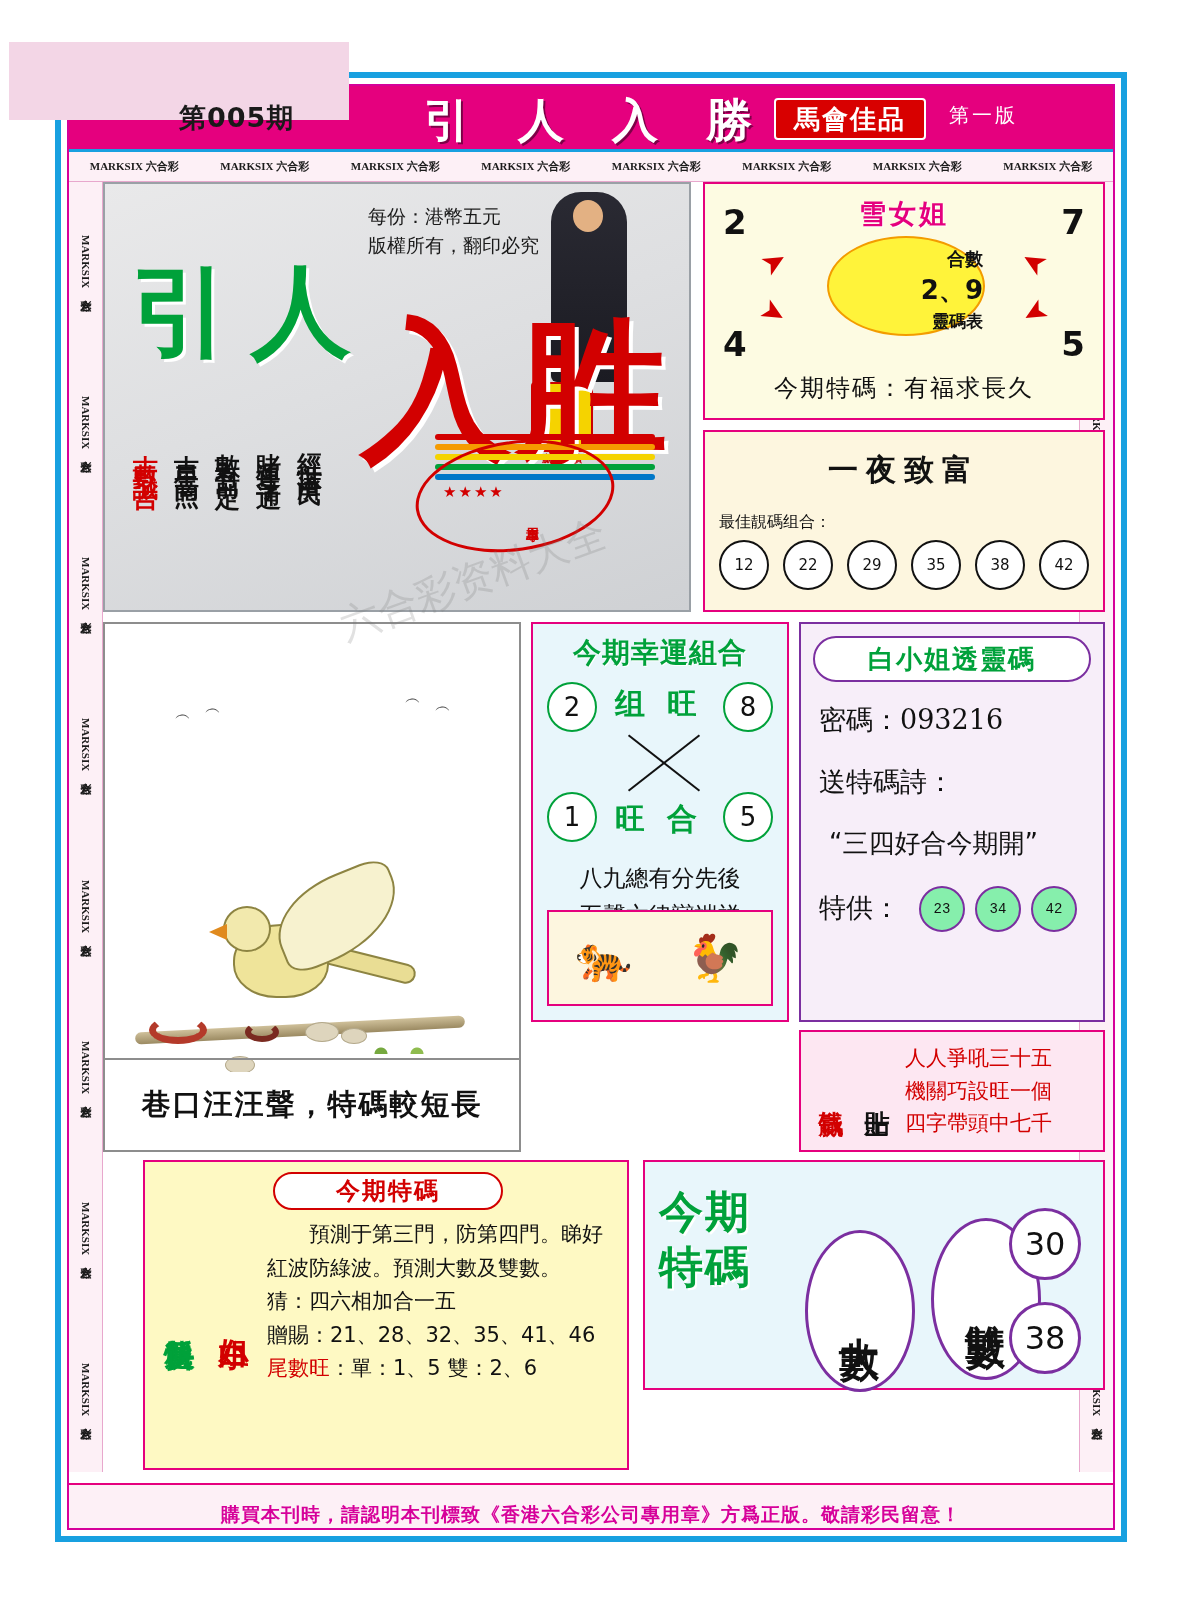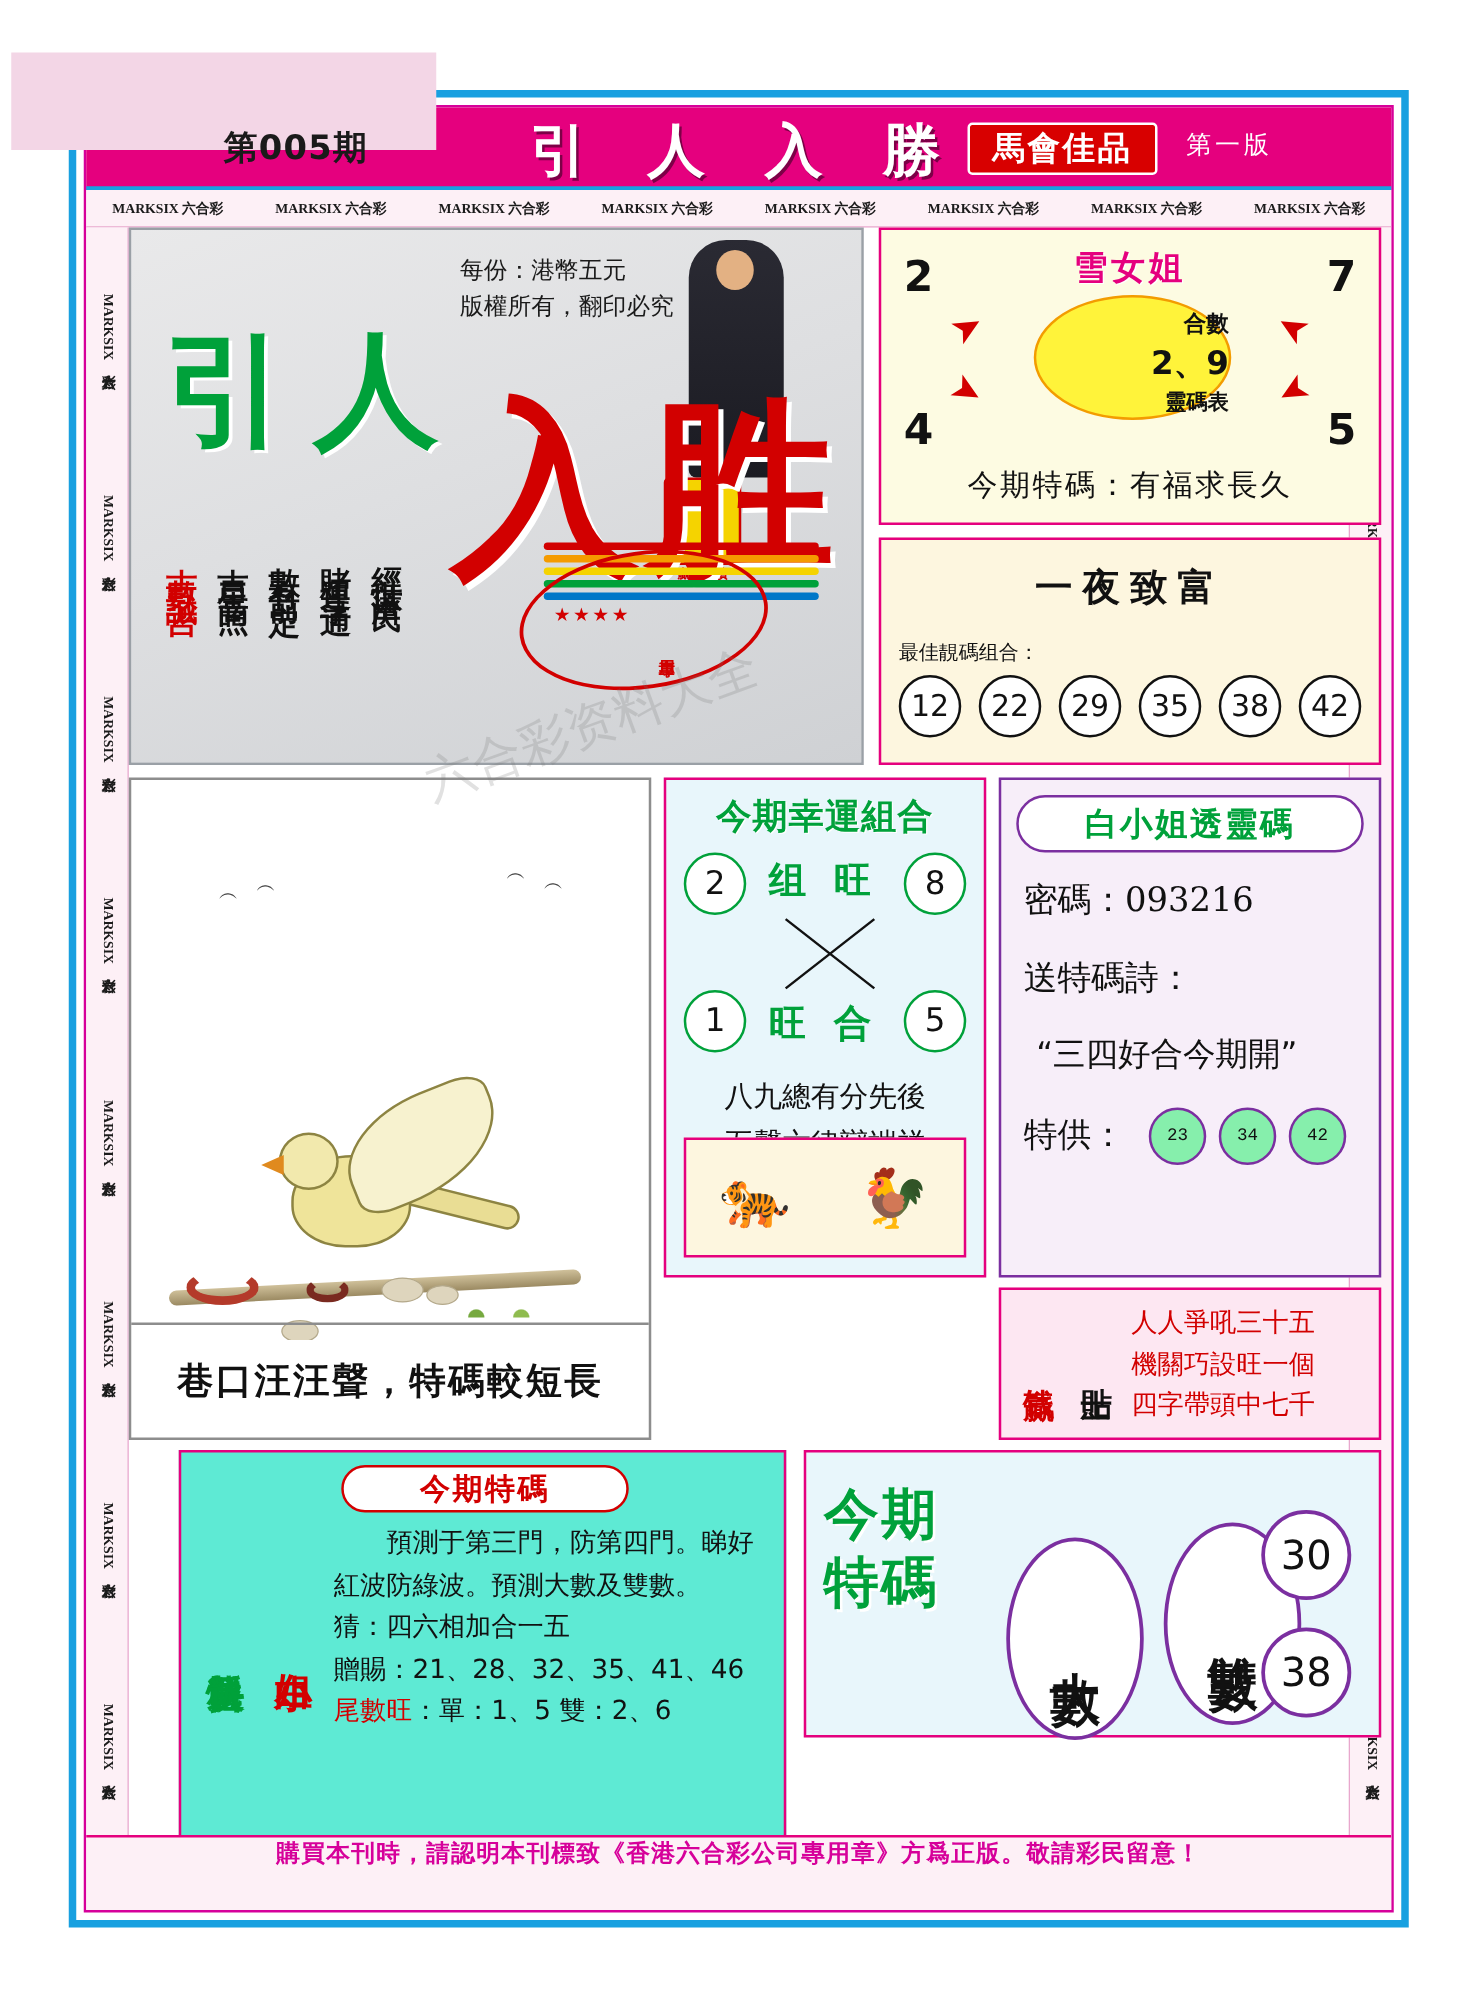--- a/index.html
+++ b/index.html
@@ -104,24 +104,24 @@
   .ribbon-side span {
     writing-mode: vertical-rl;
     font-size: 11px;
     font-weight: bold;
     color: #1b1b1b;
     font-family: "Liberation Serif", serif;
     white-space: nowrap;
   }
   .footer-bar {
     position: absolute;
-    left: 0; right: 0; bottom: 0; height: 60px;
+    left: 0; right: 0; bottom: 0; height: 45px;
     background: #fdf0f6;
     border-top: 2px solid #e5007e;
-    display: flex; align-items: flex-start; justify-content: center;
+    display: flex; align-items: flex-end; justify-content: center;
   }
   .footer-bar .txt {
     color: #d6009a;
     font-size: 19px;
     font-weight: bold;
     font-family: "DejaVu Sans", sans-serif;
     letter-spacing: 1px;
   }
   
   .content {
@@ -271,21 +271,21 @@
     font-size: 16px; color:#111; font-family:"DejaVu Sans",sans-serif;
   }
   .ball-row {
     position:absolute; left: 14px; right: 14px; top: 108px;
     display:flex; justify-content: space-between;
   }
   .ball {
     width: 50px; height: 50px; border-radius: 50%;
     border: 2px solid #111; background: #fff;
     display:flex; align-items:center; justify-content:center;
-    font-size: 24px; font-family:"DejaVu Sans",sans-serif; color:#111;
+    font-size: 15px; font-family:"DejaVu Sans",sans-serif; color:#111;
   }
   
   .birdbox {
     left: 0; top: 440px; width: 418px; height: 530px;
     background: #ffffff; border: 2px solid #8d8d8d;
   }
   .bird-scene { position:absolute; left:0; top:0; right:0; bottom: 78px; overflow:hidden; }
   .branch {
     position:absolute; left: 30px; top: 400px; width: 330px; height: 12px;
     background: linear-gradient(#cfc09a,#9b8a62);
@@ -431,21 +431,21 @@
     display:flex; align-items:center; justify-content:center;
   }
   .tips-lines {
     position:absolute; left: 104px; right: 8px; top: 10px;
     font-size: 21px; color:#d20000; line-height: 1.55;
     font-family:"DejaVu Sans",sans-serif;
   }
   
   .trueinfo {
     left: 40px; top: 978px; width: 486px; height: 310px;
-    background: #5eead4; border: 2px solid #e5007e;
+    background: #fef9c3; border: 2px solid #e5007e;
   }
   .ti-green {
     position:absolute; left: 8px; top: 10px; bottom: 10px; width: 52px;
     writing-mode: vertical-rl;
     font-size: 30px; font-weight:bold; color:#00a13a;
     font-family:"DejaVu Sans",sans-serif;
     display:flex; align-items:center; justify-content:center;
   }
   .ti-red {
     position:absolute; left: 62px; top: 10px; bottom: 10px; width: 52px;

